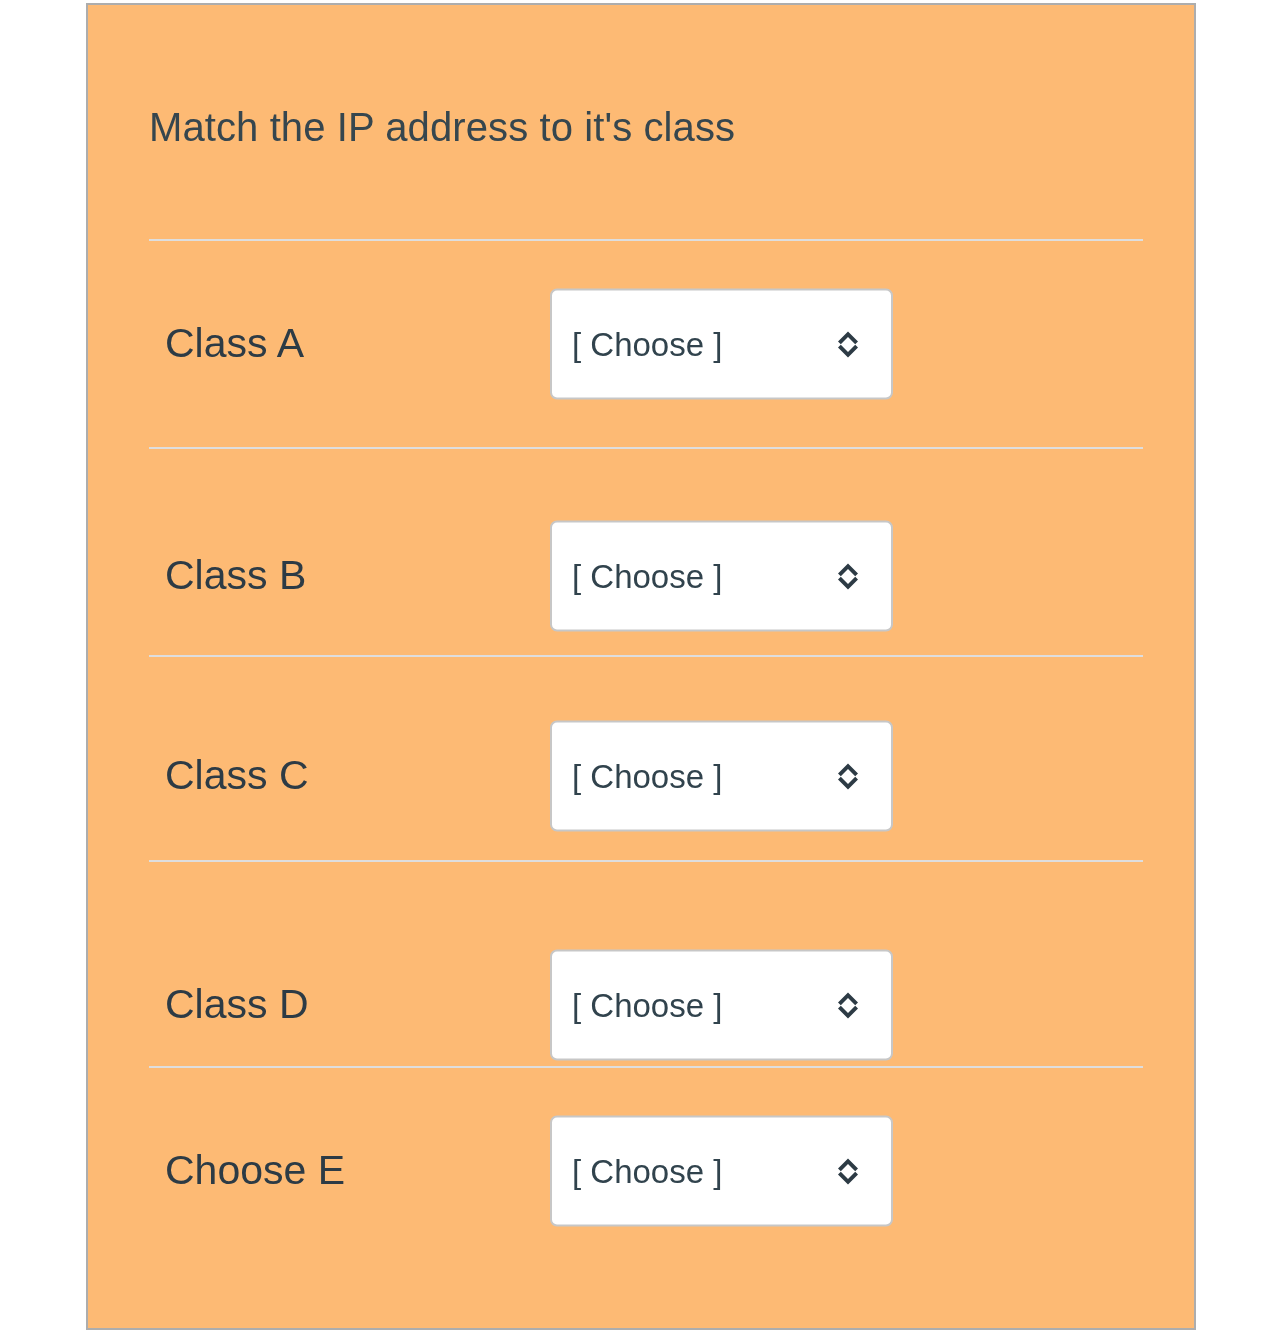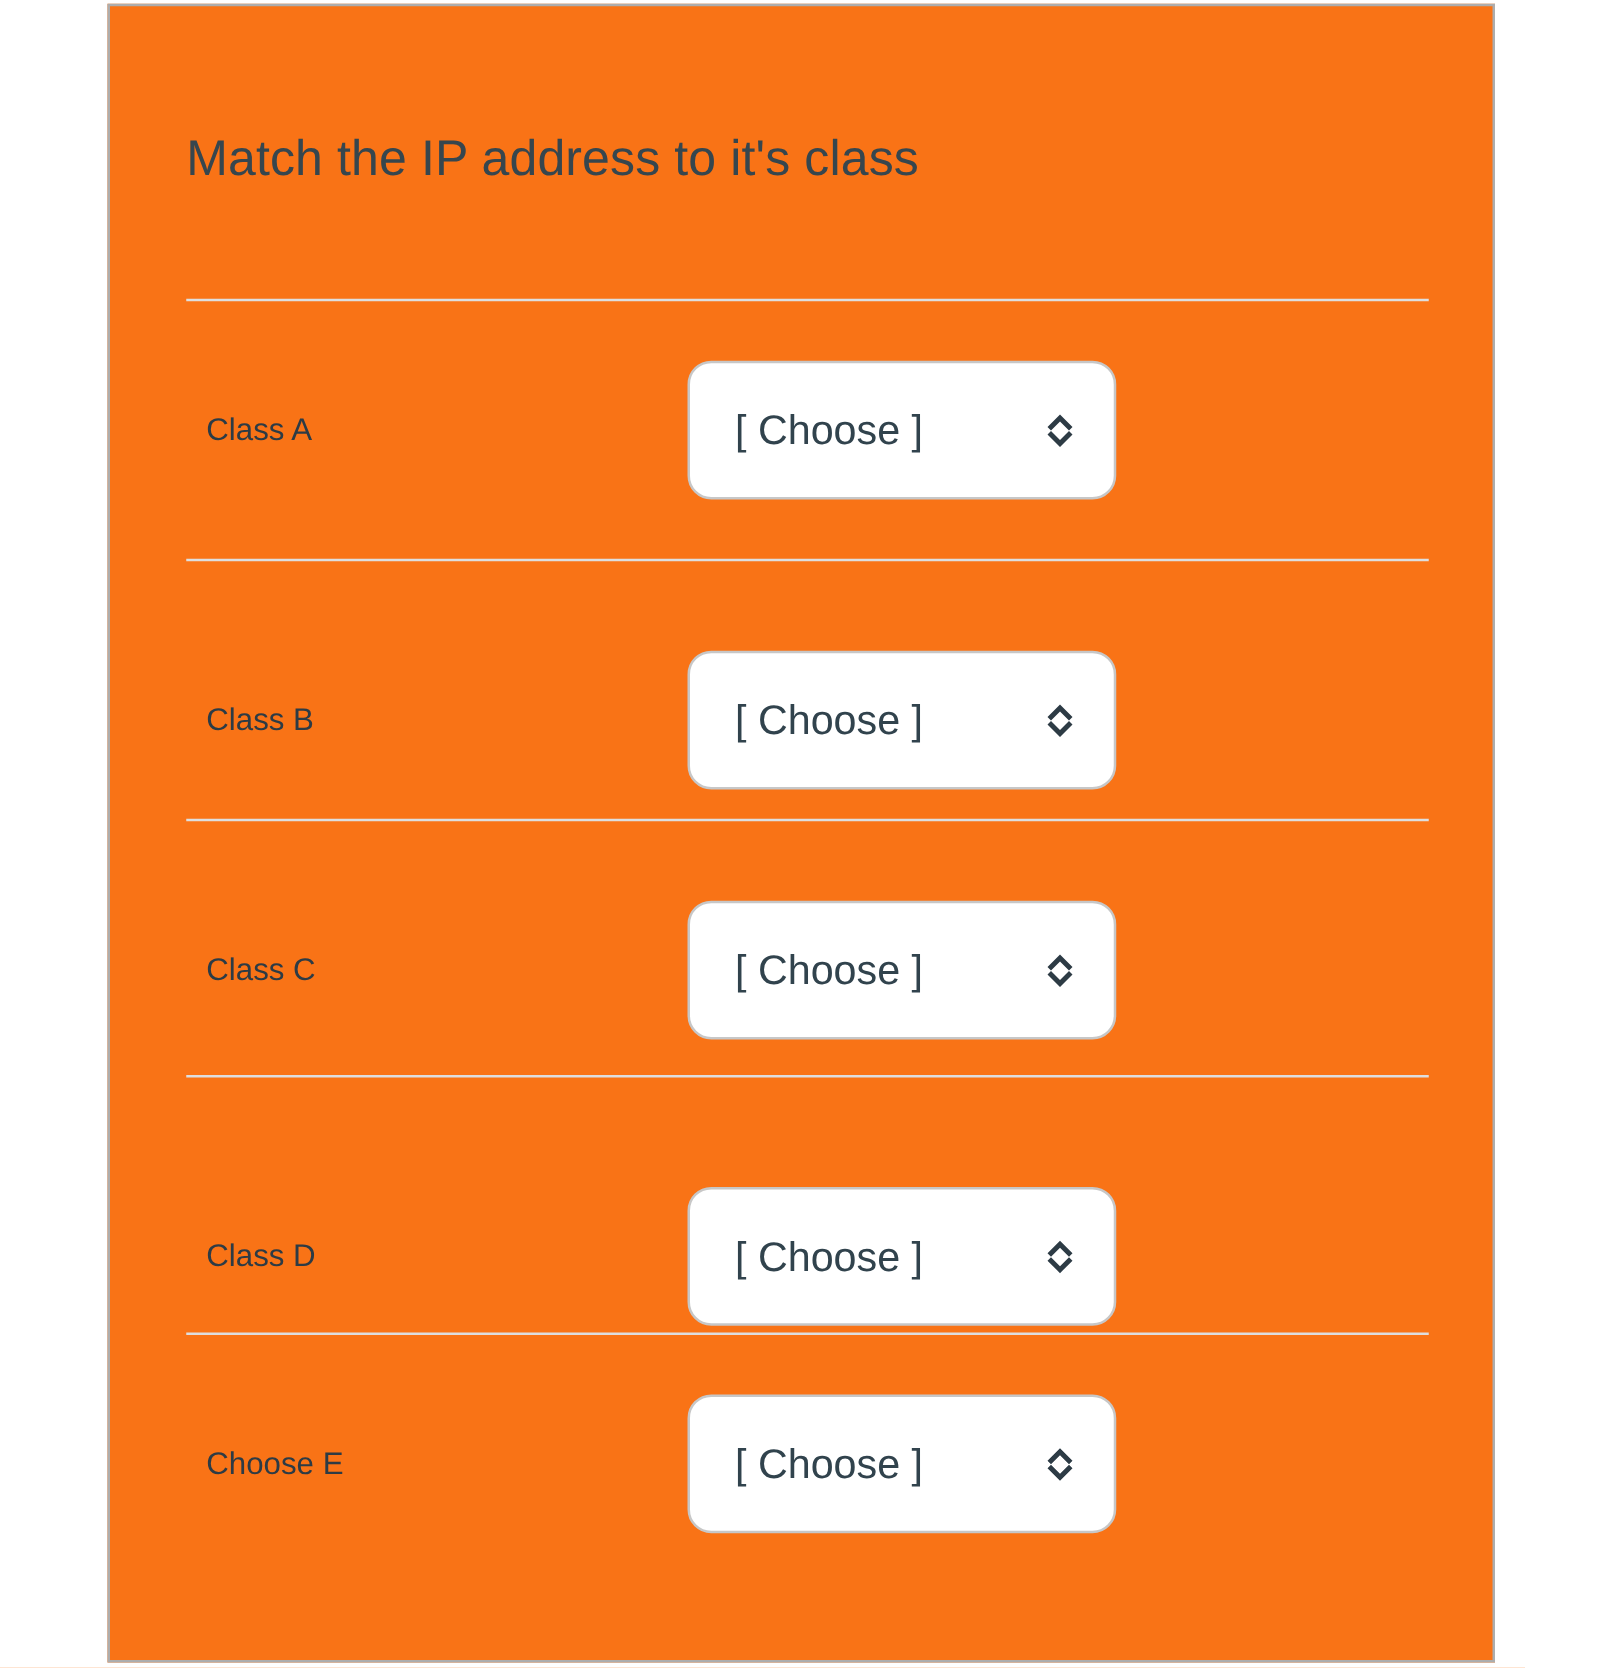--- a/index.html
+++ b/index.html
@@ -24,21 +24,21 @@
 
   
   .question-card {
     position: absolute;
     left: 86px;
     top: 3px;
     width: 1110px;
     height: 1327px;
     box-sizing: border-box;
     border: 2px solid #adadad;
-    background: #f97316;
+    background: #fdba74;
   }
 
   .card-inner {
     position: absolute;
     left: 59px;
     top: 0;
     right: 0;
     bottom: 0;
   }
 
@@ -70,21 +70,21 @@
     left: 0;
     width: 1000px;
     height: 206px;
   }
 
   .row-label {
     position: absolute;
     left: 18px;
     top: 50%;
     transform: translateY(-50%);
-    font-size: 25px;
+    font-size: 41px;
     line-height: 1.2;
     color: #2d3b45;
     font-weight: 400;
     white-space: nowrap;
   }
 
   
   .select-wrap {
     position: absolute;
     left: 403px;
@@ -92,26 +92,26 @@
     transform: translateY(-50%);
     width: 343px;
     height: 111px;
   }
 
   .select-box {
     box-sizing: border-box;
     width: 100%;
     height: 100%;
     border: 2px solid #c7c7c7;
-    border-radius: 19px;
+    border-radius: 7px;
     background: #ffffff;
     display: flex;
     align-items: center;
     justify-content: space-between;
-    padding: 0 25px 0 36px;
+    padding: 0 25px 0 20px;
     cursor: pointer;
   }
 
   .select-value {
     font-size: 33px;
     line-height: 1;
     color: #31434d;
     font-weight: 400;
     white-space: nowrap;
   }

